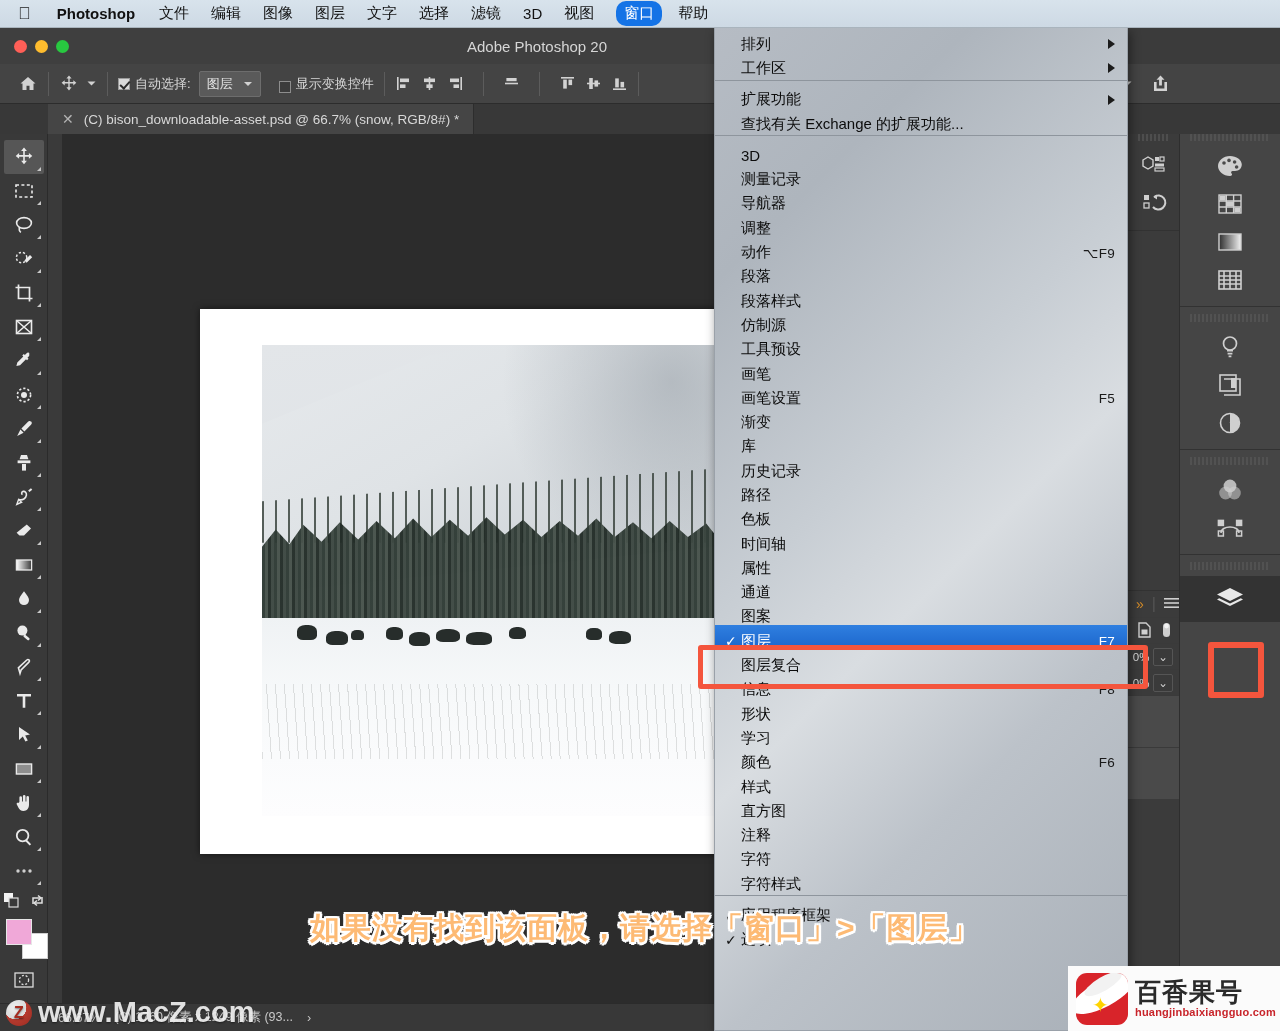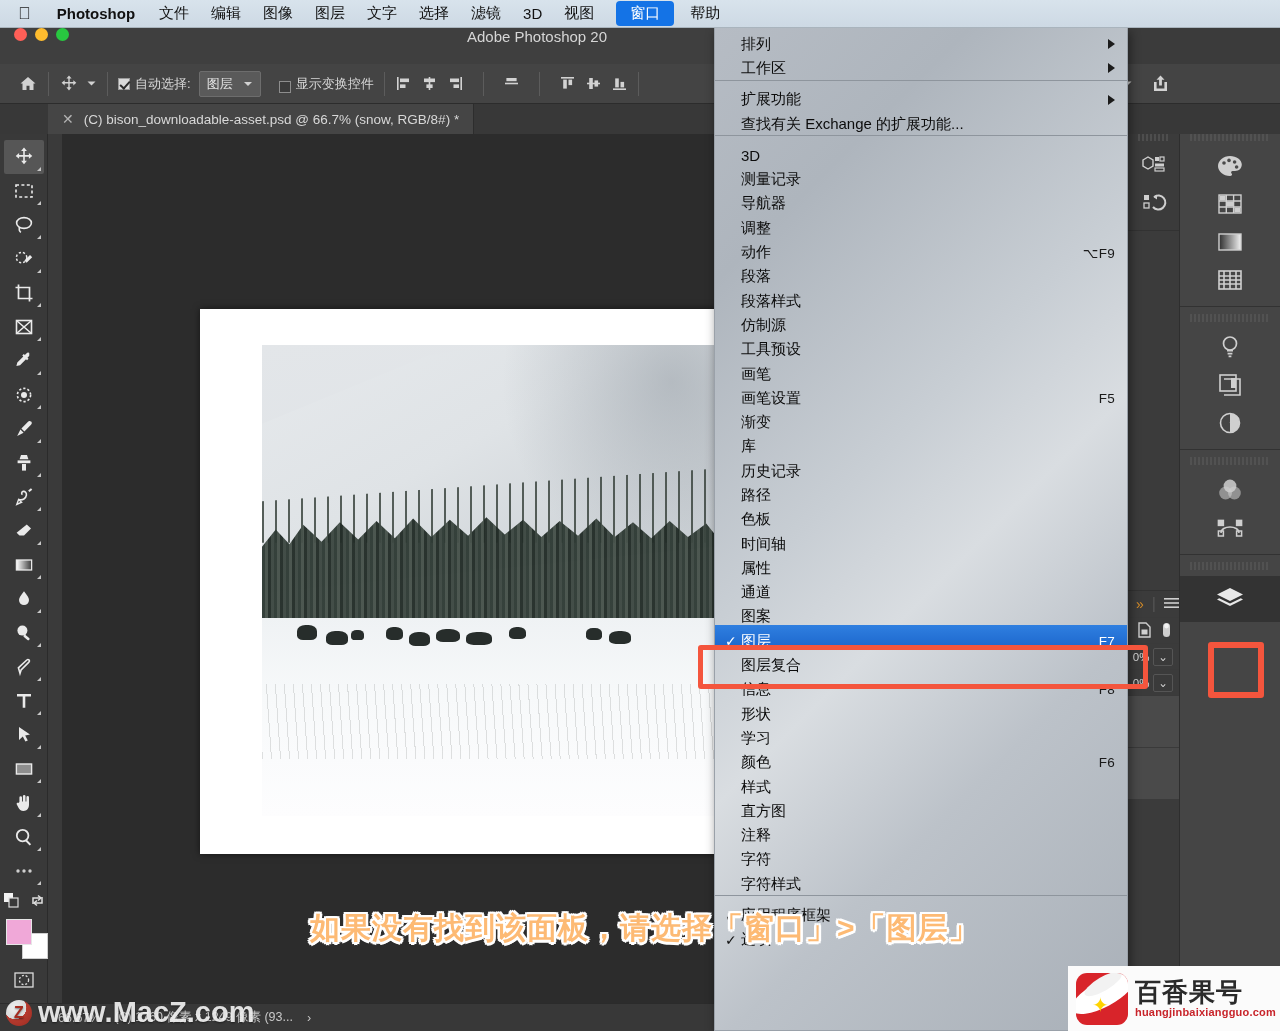--- a/index.html
+++ b/index.html
@@ -15,27 +15,27 @@
   .macbar {
     position: absolute; top: 0; left: 0; width: 1280px; height: 28px;
     background: linear-gradient(#d8e3ec, #cdd9e4);
     display: flex; align-items: center; padding-left: 18px;
     border-bottom: 1px solid #a9b4bd;
     z-index: 60;
   }
   .macbar .apple { font-size: 17px; color: #1a1a1a; margin-right: 26px; line-height: 1; }
   .macbar .appname { font-weight: bold; font-size: 15px; color: #111; margin-right: 24px; }
   .macbar .mitem { font-size: 15px; color: #111; margin-right: 22px; white-space: nowrap; }
-  .macbar .mitem.active { background: #1473e6; color: #fff; padding: 3px 14px; margin: 0 16px 0 0; border-radius: 4px; }
+  .macbar .mitem.active { background: #1473e6; color: #fff; padding: 3px 8px; margin: 0 16px 0 0; border-radius: 10px; }
 
   
   .titlebar {
     position: absolute; top: 28px; left: 0; width: 1074px; height: 36px;
     background: #3f3f3f; z-index: 10;
-    display: flex; align-items: flex-start;
+    display: flex; align-items: center;
   }
   .traffic { display: flex; gap: 8px; margin-left: 14px; }
   .dot { width: 13px; height: 13px; border-radius: 50%; }
   .dot.red { background: #ff5f57; }
   .dot.yellow { background: #febc2e; }
   .dot.green { background: #28c840; }
   .wintitle {
     position: absolute; left: 0; right: 0; text-align: center;
     color: #d6d6d6; font-size: 15px; pointer-events: none;
   }

